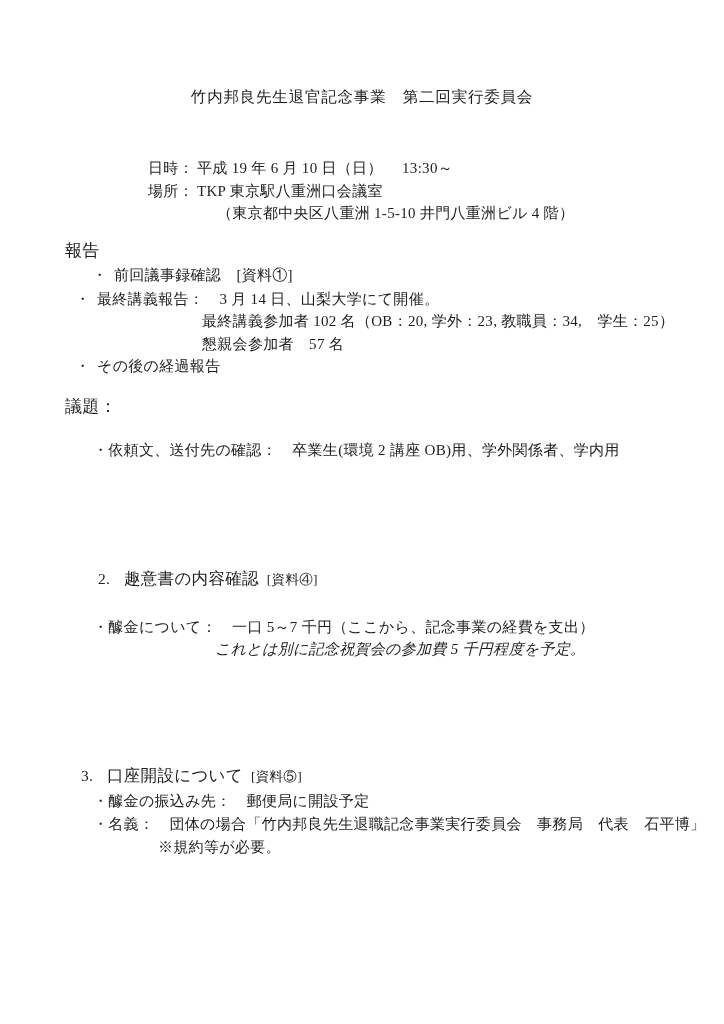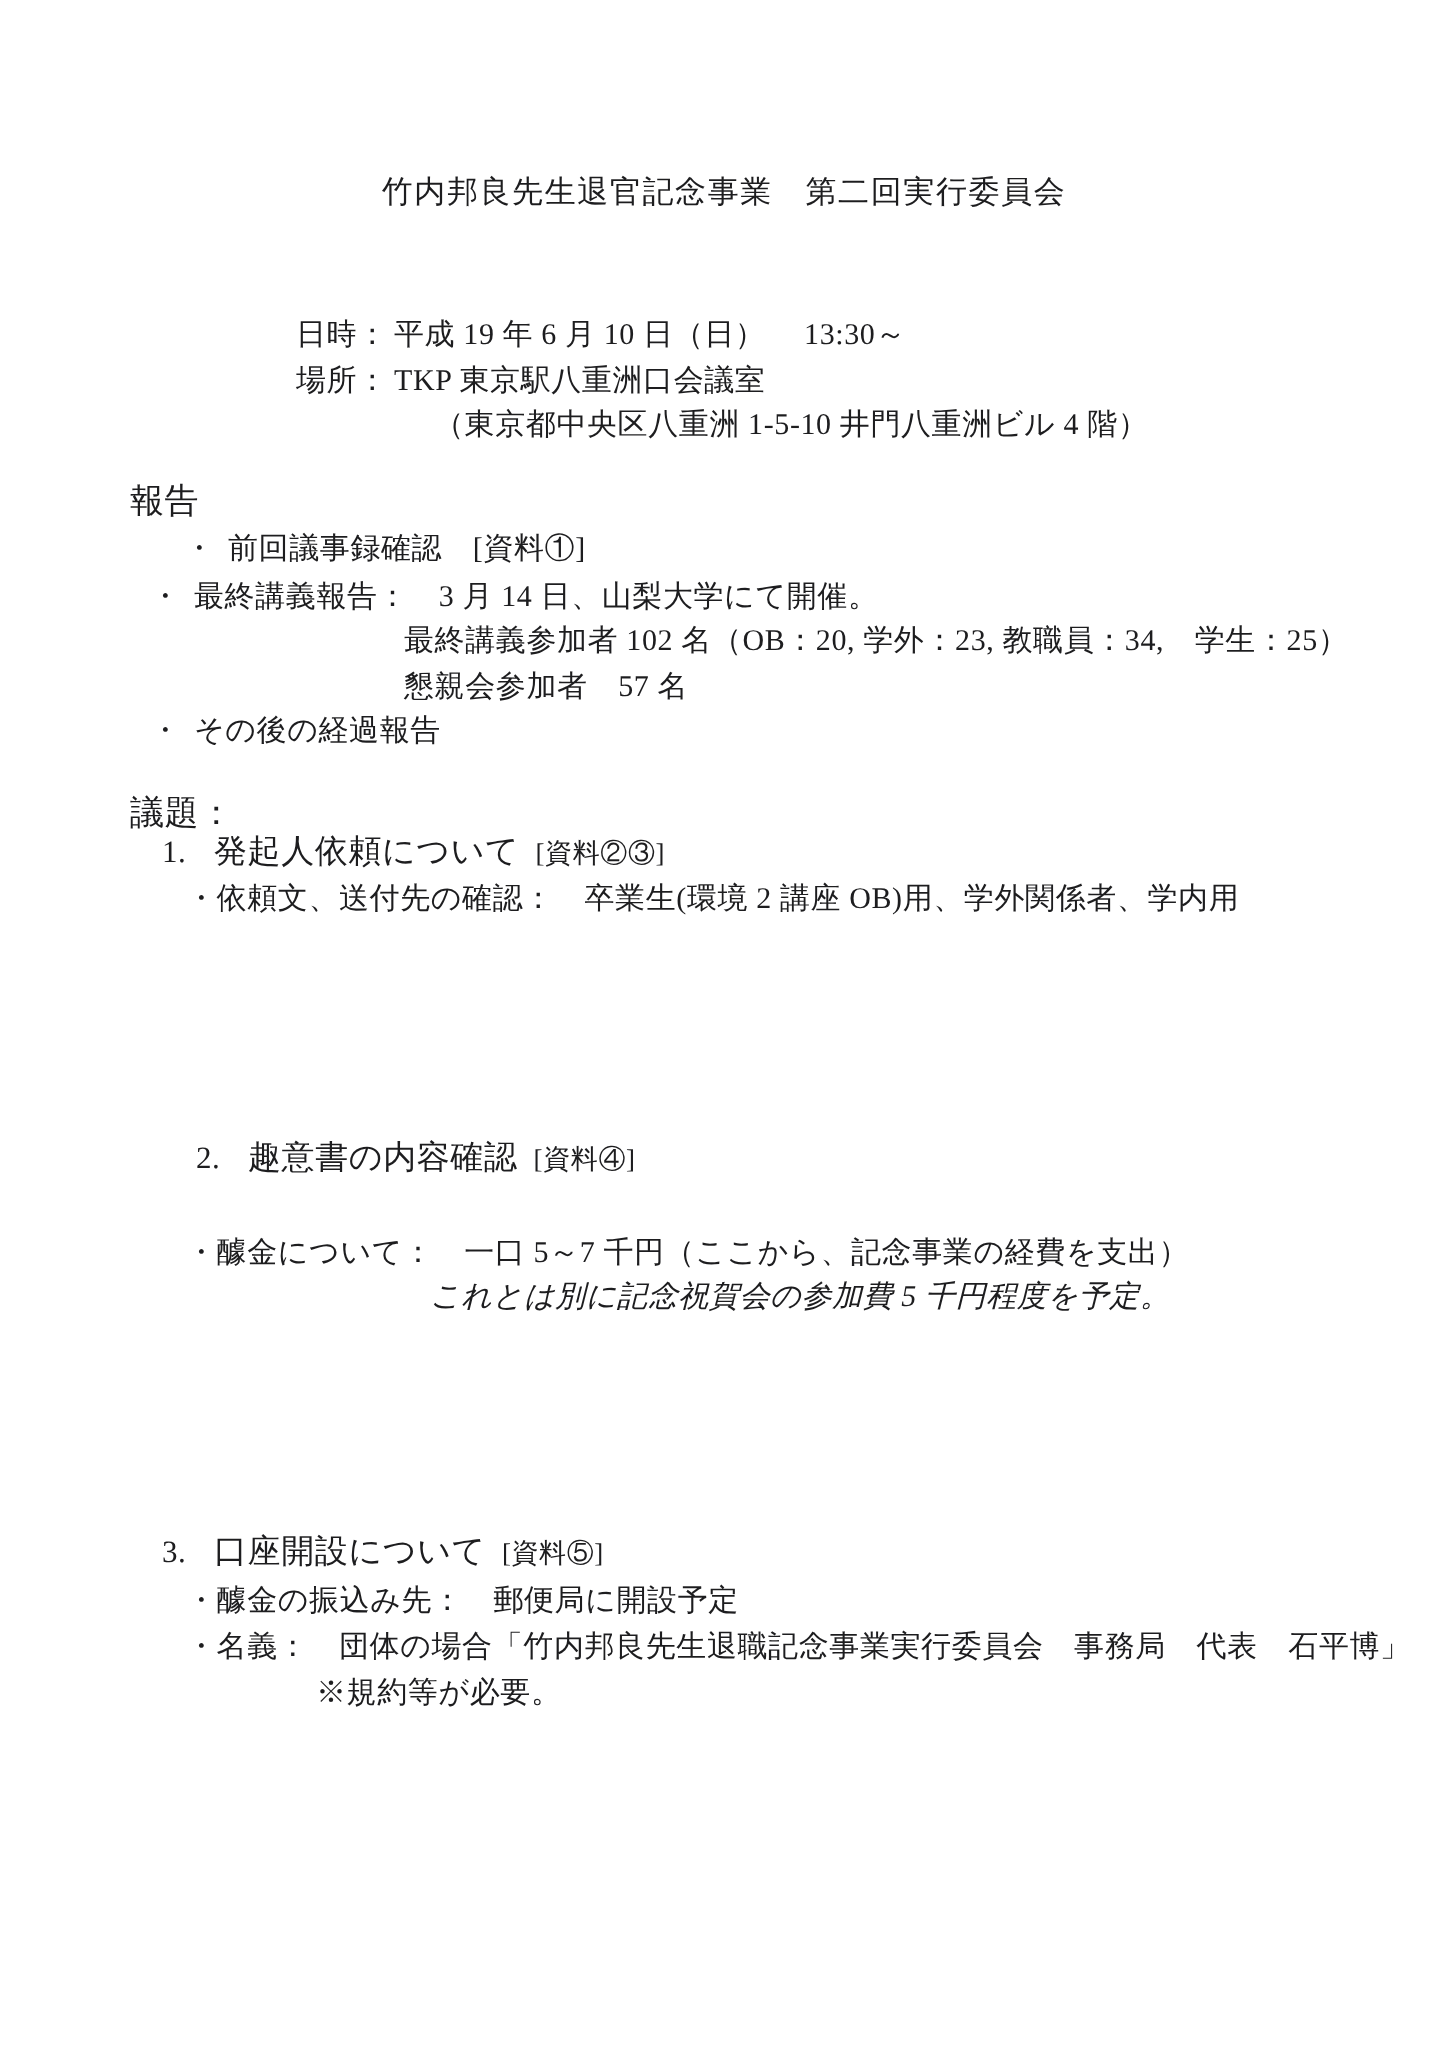--- a/index.html
+++ b/index.html
@@ -77,23 +77,20 @@
   </div>
   <div class="line r-s1">最終講義参加者 102 名（OB：20, 学外：23, 教職員：34,　学生：25）</div>
   <div class="line r-s2">懇親会参加者　57 名</div>
 
   <div class="line r-b3">
     <span class="bullet">・</span><span>その後の経過報告</span>
   </div>
 
   <div class="line a-head">議題：</div>
 
-  <div class="line i1">
-    <span class="item-number">1.</span><span class="item-title">発起人依頼について</span><span class="item-ref">[資料②③]</span>
-  </div>
   <div class="line i1-d0">・依頼文、送付先の確認：　卒業生(環境 2 講座 OB)用、学外関係者、学内用</div>
 
   <div class="line i2">
     <span class="item-number">2.</span><span class="item-title">趣意書の内容確認</span><span class="item-ref">[資料④]</span>
   </div>
   <div class="line i2-d1">・醵金について：　一口 5～7 千円（ここから、記念事業の経費を支出）</div>
   <div class="line i2-cont">これとは別に記念祝賀会の参加費 5 千円程度を予定。</div>
 
   <div class="line i3">
     <span class="item-number">3.</span><span class="item-title">口座開設について</span><span class="item-ref">[資料⑤]</span>

